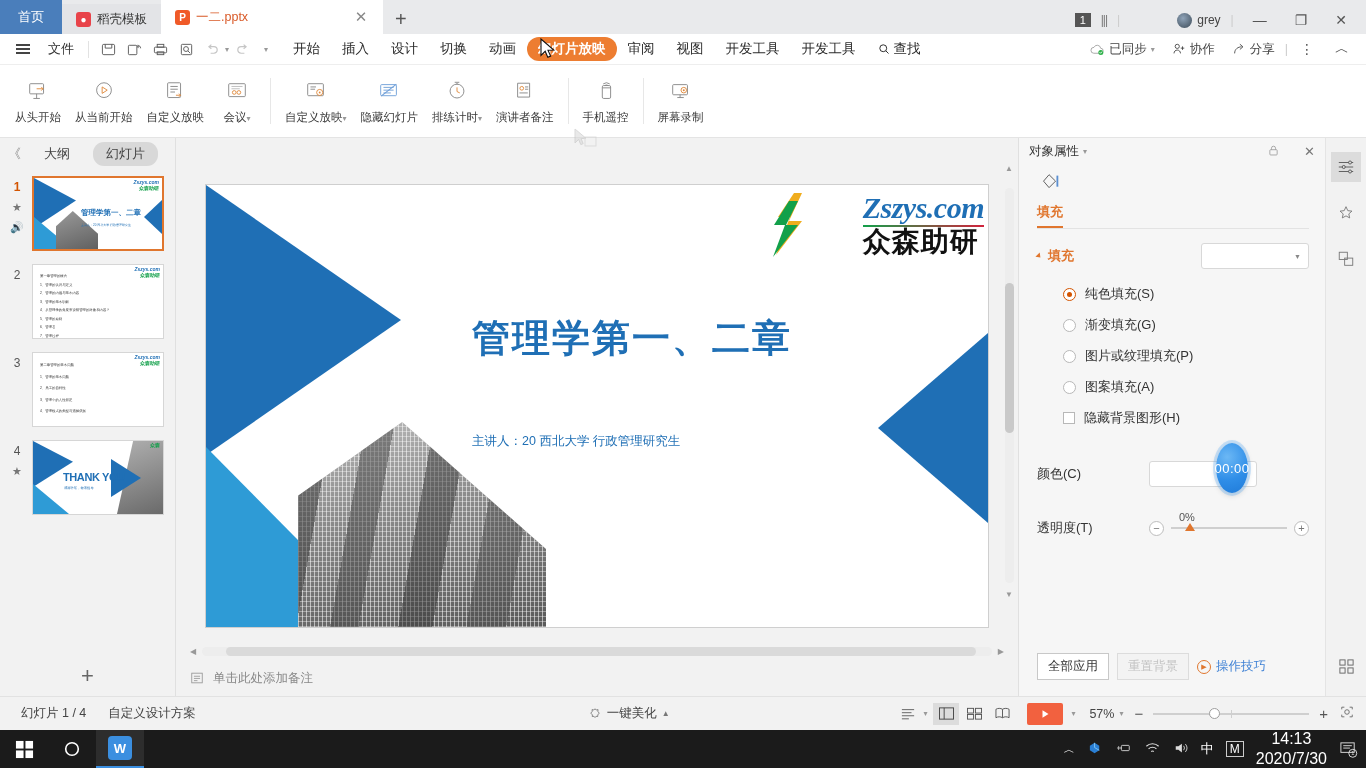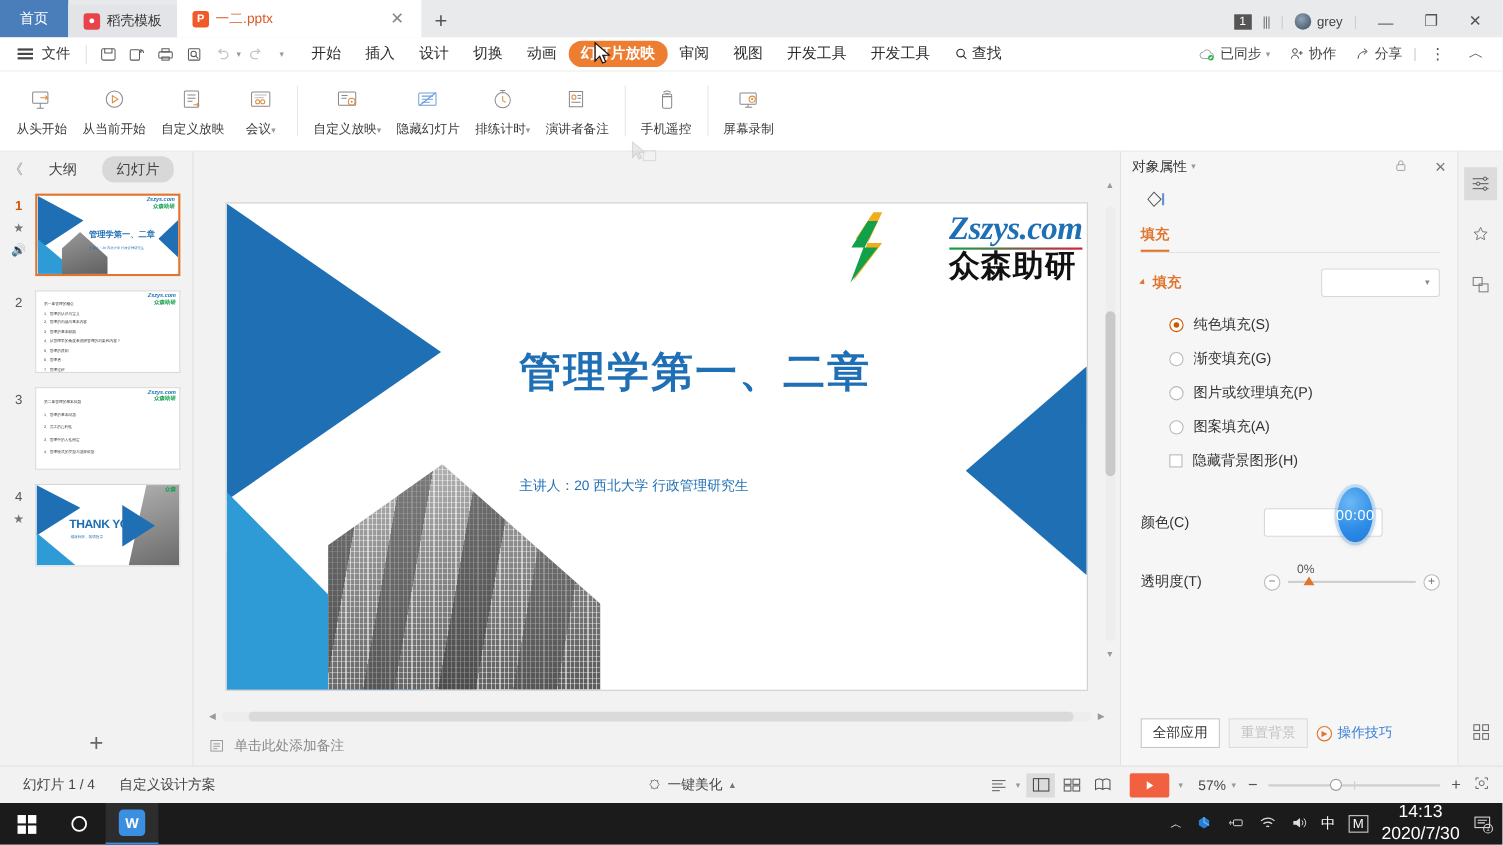--- a/index.html
+++ b/index.html
@@ -17,30 +17,30 @@
   .tab.active { background:#fff; height:34px; margin-top:0; min-width:222px; }
   .tab .ticon { width:15px; height:15px; border-radius:3px; display:inline-flex;
      align-items:center; justify-content:center; font-size:10px; color:#fff; font-weight:bold; flex:none;}
   .tab .tlabel { flex:1; }
   .tab .tclose { font-size:15px; color:#888; width:16px; text-align:center; }
   .tab-add { font-size:20px; color:#555; padding:0 12px; margin-bottom:3px; font-weight:300; }
   .tabbar-right { margin-left:auto; display:flex; align-items:center; gap:10px;
      padding:0 10px 6px 0; font-size:12px; color:#444; }
   .tb-badge { background:#555; color:#fff; font-size:11px; padding:1px 5px; }
   .tb-bars { letter-spacing:-1px; color:#777; }
-  .tb-user { display:flex; align-items:center; gap:5px; }
+  .tb-user { display:flex; align-items:center; gap:5px;margin-left:47px; }
   .tb-avatar { width:15px; height:15px; border-radius:50%;
      background:radial-gradient(circle at 40% 35%, #8fa3b8, #3b4a57); }
   .tb-sep { color:#ccc; }
   .wbtn { padding:0 9px; font-size:14px; color:#555; }
 
   
   .menubar { height:31px; background:#fff; display:flex; align-items:center;
      padding:0 8px; font-size:13px; color:#333; border-bottom:1px solid #eee; position:relative;}
-  .mb-file { display:flex; align-items:center; gap:8px; padding:0 8px; }
+  .mb-file { display:flex; align-items:center; gap:18px; padding:0 8px; }
   .mb-hamb { display:inline-block; width:14px; }
   .mb-hamb i { display:block; height:1.6px; background:#444; margin:2.6px 0; }
   .vline { width:1px; height:17px; background:#e2e2e2; margin:0 6px; }
   .qicon { width:26px; height:22px; display:flex; align-items:center; justify-content:center;
      color:#5a5a5a; }
   .qicon svg { display:block; }
   .menu-item { padding:3px 11px; font-size:13.5px; color:#2b2b2b; border-radius:12px; white-space:nowrap;}
   .menu-item.active { background:#ed7d31; color:#fff; font-weight:bold; }
   .menubar-right { margin-left:auto; display:flex; align-items:center; gap:3px;
      font-size:12.5px; color:#444; }

